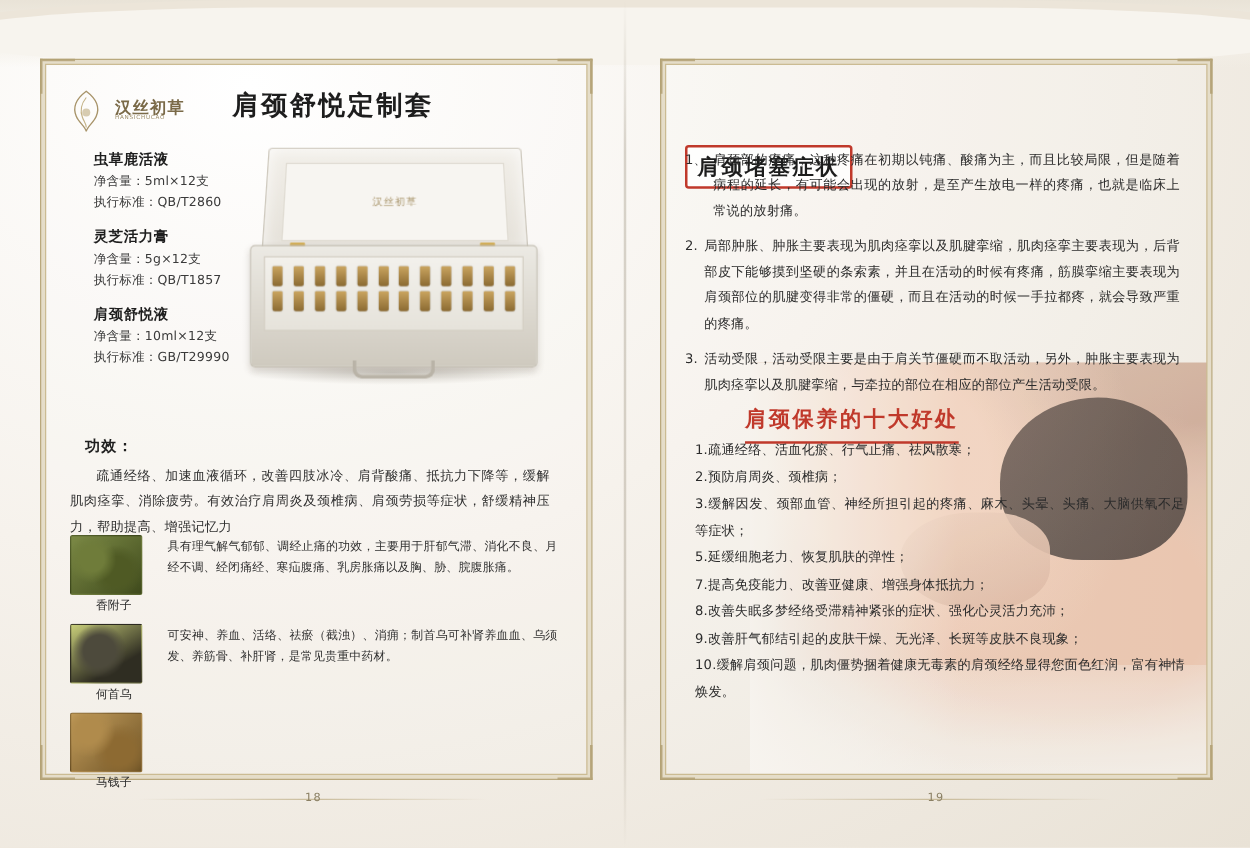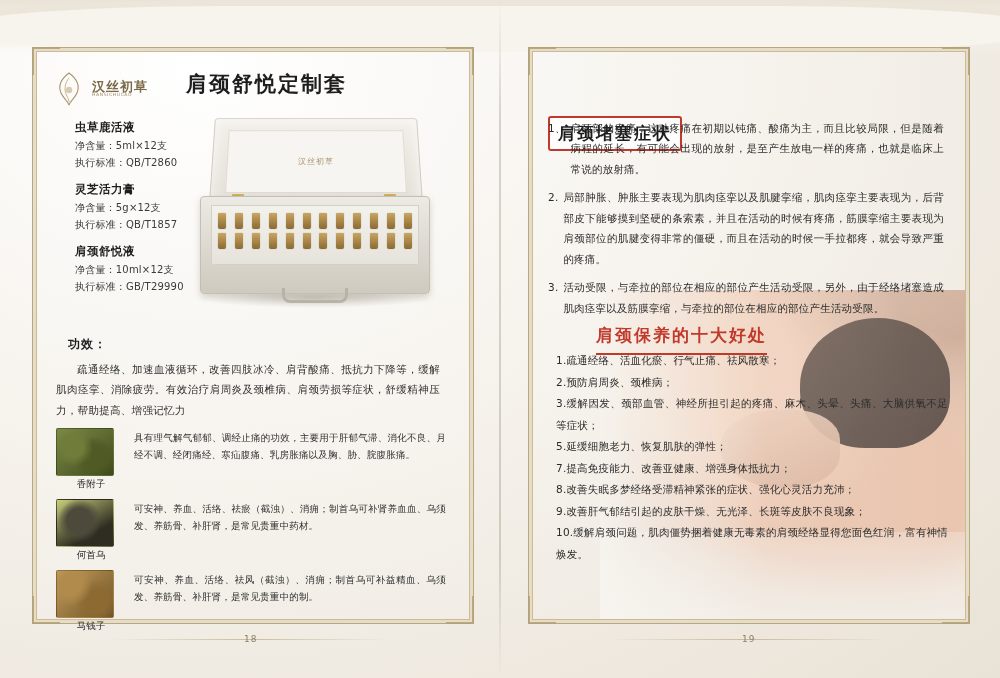--- a/index.html
+++ b/index.html
@@ -207,22 +207,23 @@
     top: 82px;
     width: 12px; height: 9px;
     background: linear-gradient(180deg, #d9b55f, #a9832f);
     border-radius: 1px;
   }
   .latch.l { left: 44px; }
   .latch.r { right: 44px; }
 
   .efficacy {
     position: absolute;
-    left: 56px; top: 336px;
+    left: 56px; top: 349px;
     width: 384px;
+    font-family: Liberation Serif, serif;
   }
   .efficacy-title {
     font-size: 12px;
     font-weight: bold;
     color: #1e1e1e;
     margin-left: 12px;
     margin-bottom: 6px;
     letter-spacing: 1px;
   }
   .efficacy-body {
@@ -520,21 +521,20 @@
         <div class="herb-thumb heshouwu"></div>
         <div class="herb-cap">何首乌</div>
       </div>
       <div class="herb-text">可安神、养血、活络、祛瘀（截浊）、消痈；制首乌可补肾养血血、乌须发、养筋骨、补肝肾，是常见贵重中药材。</div>
     </div>
     <div class="herb-row">
       <div class="herb-cell">
         <div class="herb-thumb mayizhu"></div>
         <div class="herb-cap">马钱子</div>
       </div>
-      <div class="herb-text">可安神、养血、活络、祛风（截浊）、消痈；制首乌可补益精血、乌须发、养筋骨、补肝肾，是常见贵重中的制。</div>
     </div>
   </div>
 
   <div class="folio-rule l"></div>
   <div class="folio folio-l">18</div>
 
   <div class="photo-person">
     <div class="hair"></div>
     <div class="hand"></div>
     <div class="towel"></div>
@@ -555,21 +555,21 @@
     <div class="sym-item">
       <span class="sym-num">1、</span>
       <span class="sym-text">肩颈部的疼痛，这种疼痛在初期以钝痛、酸痛为主，而且比较局限，但是随着病程的延长，有可能会出现的放射，是至产生放电一样的疼痛，也就是临床上常说的放射痛。</span>
     </div>
     <div class="sym-item">
       <span class="sym-num">2.</span>
       <span class="sym-text">局部肿胀、肿胀主要表现为肌肉痉挛以及肌腱挛缩，肌肉痉挛主要表现为，后背部皮下能够摸到坚硬的条索素，并且在活动的时候有疼痛，筋膜挛缩主要表现为肩颈部位的肌腱变得非常的僵硬，而且在活动的时候一手拉都疼，就会导致严重的疼痛。</span>
     </div>
     <div class="sym-item">
       <span class="sym-num">3.</span>
-      <span class="sym-text">活动受限，与牵拉的部位在相应的部位产生活动受限，另外，由于经络堵塞造成肌肉痉挛以及筋膜挛缩，与牵拉的部位在相应的部位产生活动受限。</span>
+      <span class="sym-text">活动受限，活动受限主要是由于肩关节僵硬而不取活动，另外，肿胀主要表现为肌肉痉挛以及肌腱挛缩，与牵拉的部位在相应的部位产生活动受限。</span>
     </div>
   </div>
 
   <div class="underline-title">
     <div class="sec-title">肩颈保养的十大好处</div>
   </div>
 
   <div class="benefit-list">
     <div class="benefit-item">1.疏通经络、活血化瘀、行气止痛、祛风散寒；</div>
     <div class="benefit-item">2.预防肩周炎、颈椎病；</div>

